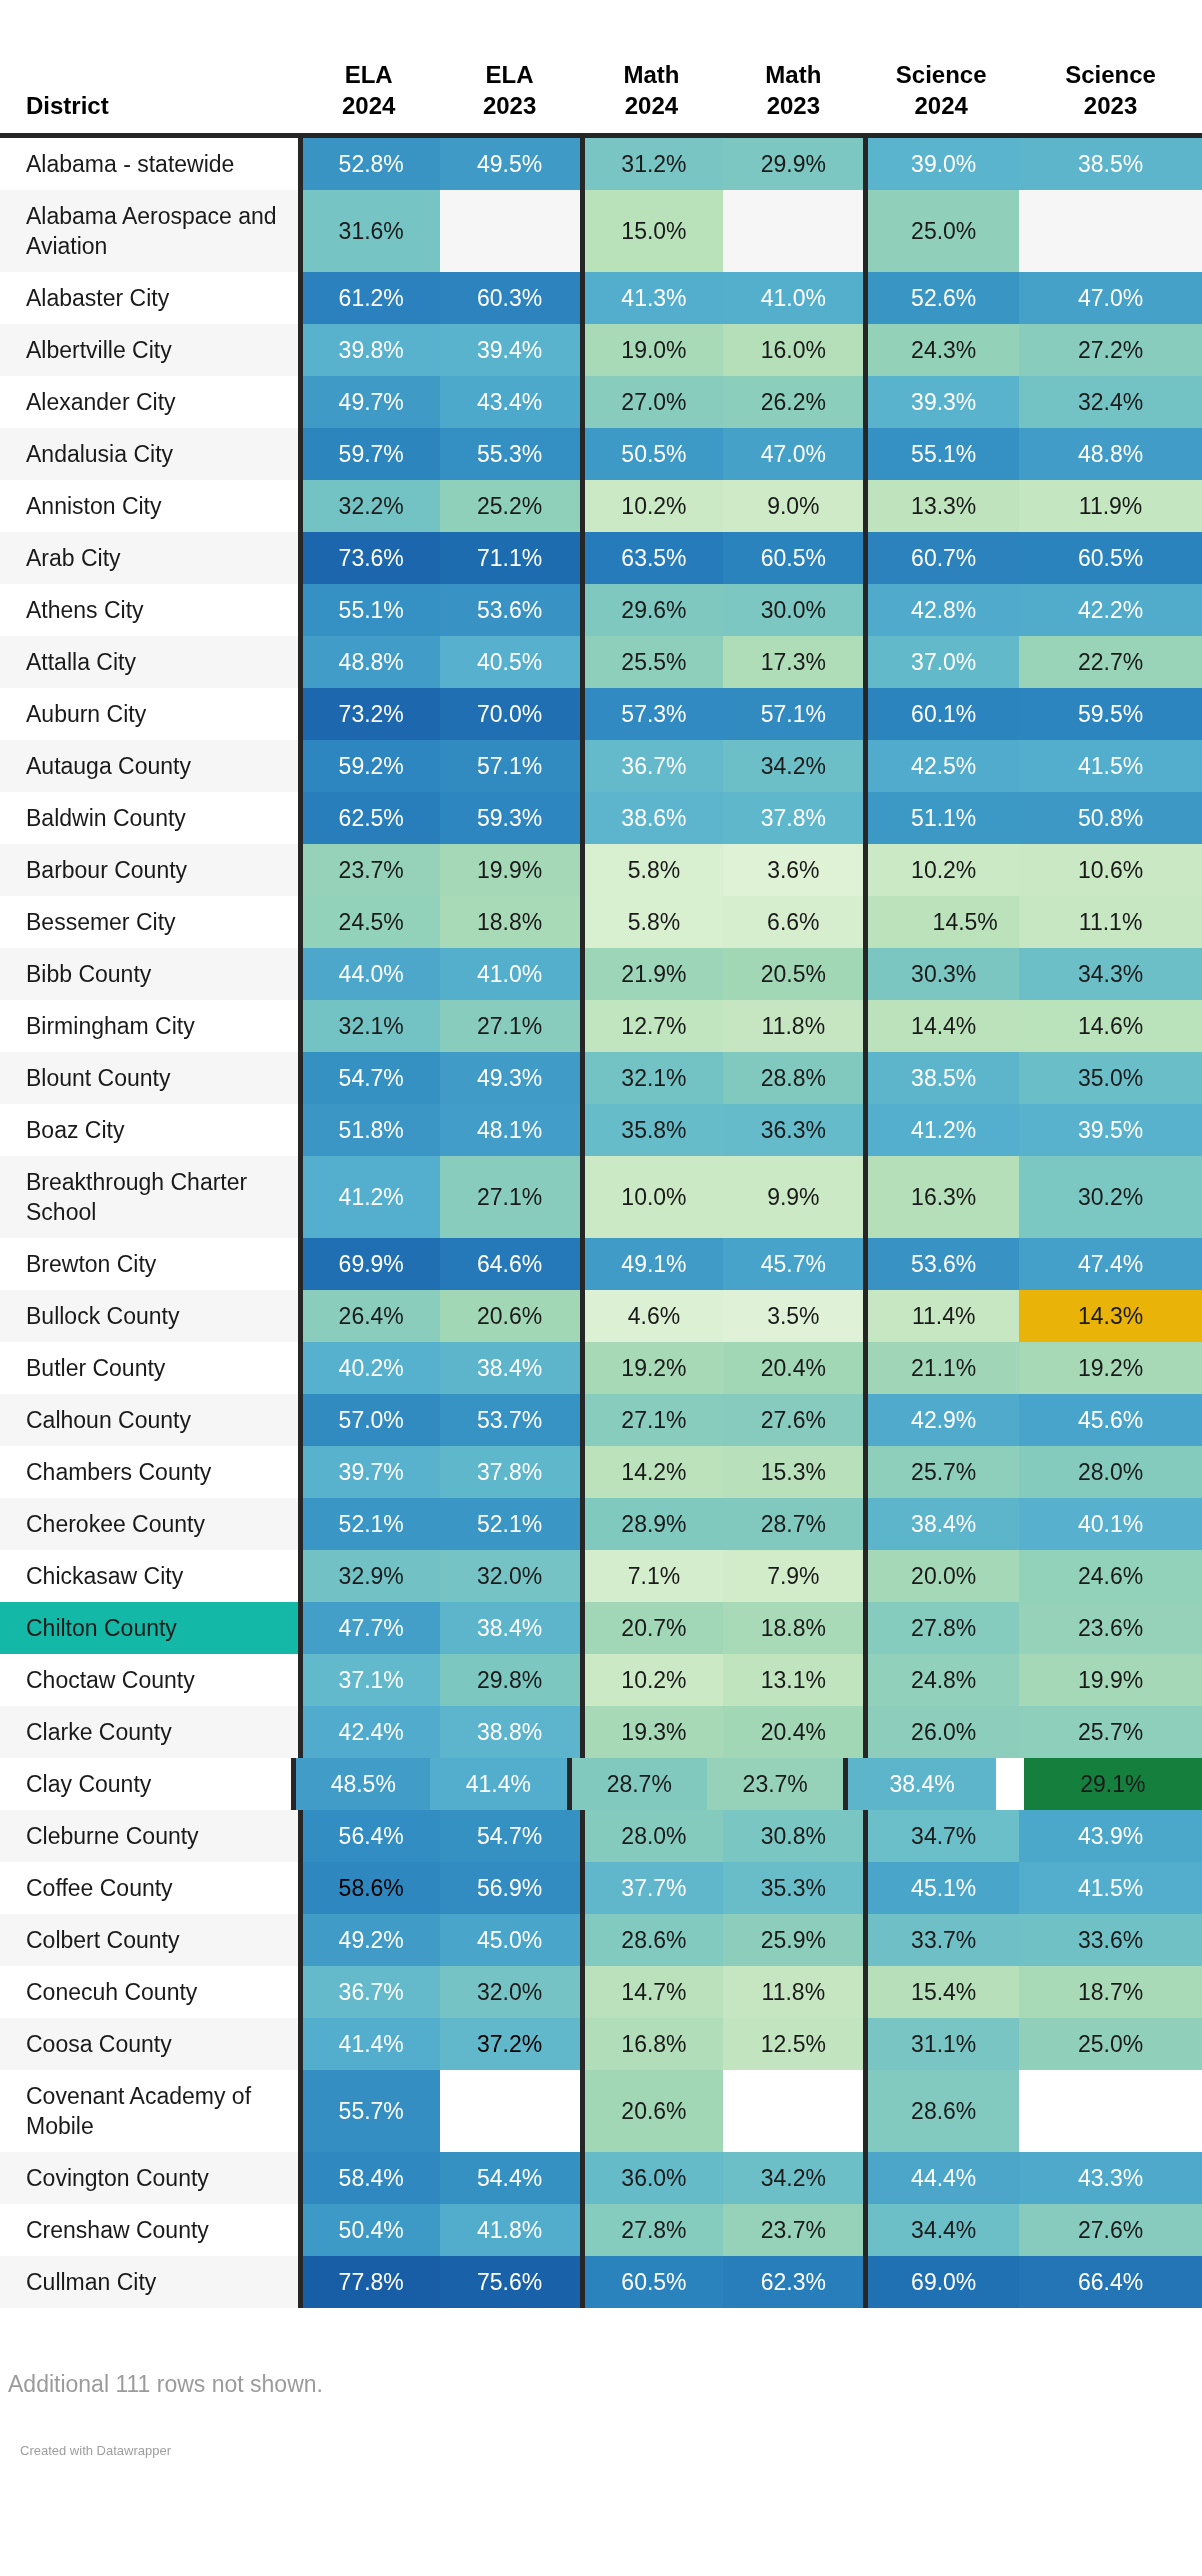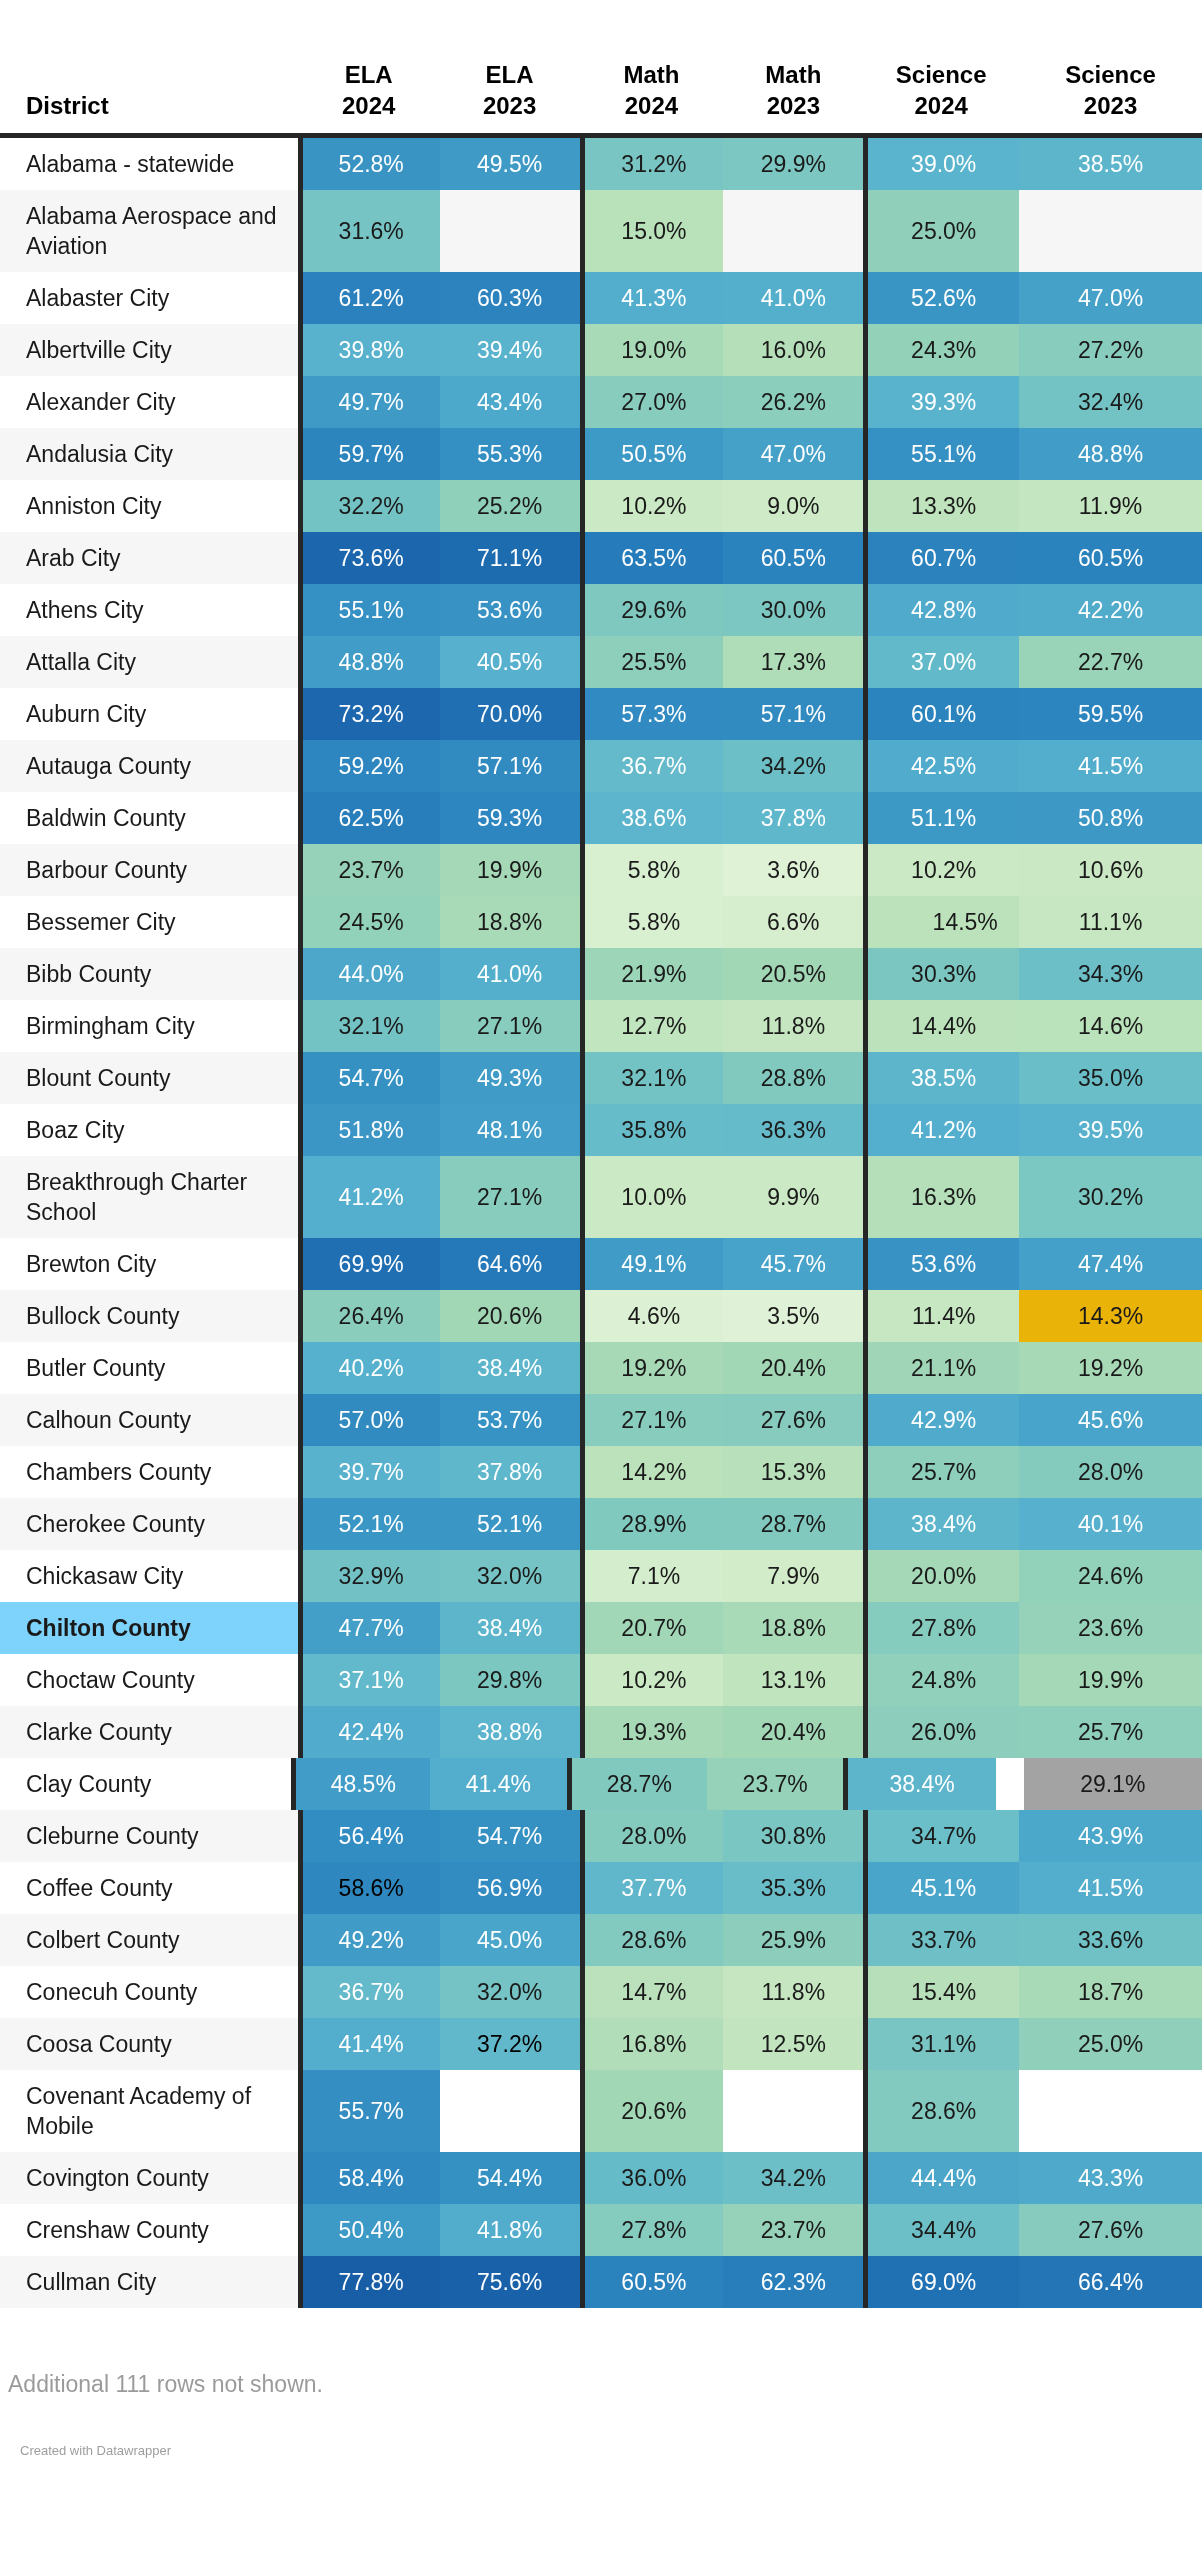--- a/index.html
+++ b/index.html
@@ -326,21 +326,21 @@
       <div class="tr">
         <div class="td district c0" style="background: rgb(255, 255, 255);">Chickasaw City</div>
         <div class="td c1 sep" style="background: rgb(114, 194, 197); color: rgb(26, 26, 26);">32.9%</div>
         <div class="td c2" style="background: rgb(117, 195, 196); color: rgb(26, 26, 26);">32.0%</div>
         <div class="td c3 sep" style="background: rgb(212, 237, 204); color: rgb(26, 26, 26);">7.1%</div>
         <div class="td c4" style="background: rgb(210, 236, 202); color: rgb(26, 26, 26);">7.9%</div>
         <div class="td c5 sep" style="background: rgb(164, 216, 182); color: rgb(26, 26, 26);">20.0%</div>
         <div class="td c6" style="background: rgb(146, 209, 186); color: rgb(26, 26, 26);">24.6%</div>
       </div>
       <div class="tr">
-        <div class="td district c0" style="background: #7dd3fc; font-weight: bold;">Chilton County</div>
+        <div class="td district c0" style="background: #14b8a6;">Chilton County</div>
         <div class="td c1 sep" style="background: rgb(67, 159, 200); color: rgb(255, 255, 255);">47.7%</div>
         <div class="td c2" style="background: rgb(93, 181, 204); color: rgb(255, 255, 255);">38.4%</div>
         <div class="td c3 sep" style="background: rgb(161, 215, 183); color: rgb(26, 26, 26);">20.7%</div>
         <div class="td c4" style="background: rgb(169, 218, 183); color: rgb(26, 26, 26);">18.8%</div>
         <div class="td c5 sep" style="background: rgb(133, 203, 190); color: rgb(26, 26, 26);">27.8%</div>
         <div class="td c6" style="background: rgb(150, 210, 185); color: rgb(26, 26, 26);">23.6%</div>
       </div>
       <div class="tr">
         <div class="td district c0" style="background: rgb(255, 255, 255);">Choctaw County</div>
         <div class="td c1 sep" style="background: rgb(98, 185, 203); color: rgb(255, 255, 255);">37.1%</div>
@@ -359,21 +359,21 @@
         <div class="td c5 sep" style="background: rgb(140, 206, 187); color: rgb(26, 26, 26);">26.0%</div>
         <div class="td c6" style="background: rgb(141, 207, 187); color: rgb(26, 26, 26);">25.7%</div>
       </div>
       <div class="tr">
         <div class="td district c0" style="background: rgb(255, 255, 255);">Clay County</div>
         <div class="td c1 sep" style="background: rgb(65, 157, 199); color: rgb(255, 255, 255);">48.5%</div>
         <div class="td c2" style="background: rgb(83, 174, 205); color: rgb(255, 255, 255);">41.4%</div>
         <div class="td c3 sep" style="background: rgb(129, 201, 191); color: rgb(26, 26, 26);">28.7%</div>
         <div class="td c4" style="background: rgb(149, 210, 185); color: rgb(26, 26, 26);">23.7%</div>
         <div class="td c5 sep" style="background: rgb(93, 181, 204); color: rgb(255, 255, 255);">38.4%</div>
-        <div class="td c6" style="background: #a3a3a3; color: rgb(26, 26, 26); margin-left: 28px;">29.1%</div>
+        <div class="td c6" style="background: #15803d; color: rgb(26, 26, 26); margin-left: 28px;">29.1%</div>
       </div>
       <div class="tr">
         <div class="td district c0" style="background: rgb(246, 246, 246);">Cleburne County</div>
         <div class="td c1 sep" style="background: rgb(50, 141, 194); color: rgb(255, 255, 255);">56.4%</div>
         <div class="td c2" style="background: rgb(54, 145, 195); color: rgb(255, 255, 255);">54.7%</div>
         <div class="td c3 sep" style="background: rgb(132, 203, 190); color: rgb(26, 26, 26);">28.0%</div>
         <div class="td c4" style="background: rgb(121, 198, 194); color: rgb(26, 26, 26);">30.8%</div>
         <div class="td c5 sep" style="background: rgb(107, 191, 200); color: rgb(26, 26, 26);">34.7%</div>
         <div class="td c6" style="background: rgb(76, 168, 203); color: rgb(255, 255, 255);">43.9%</div>
       </div>

